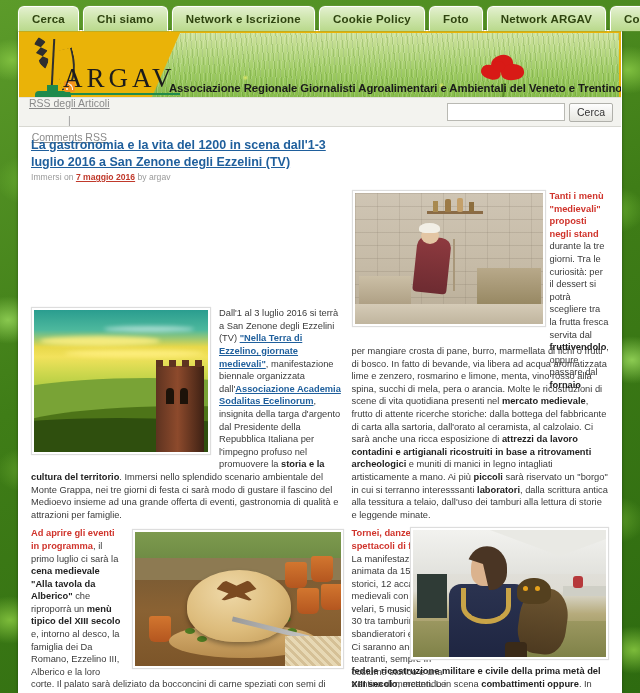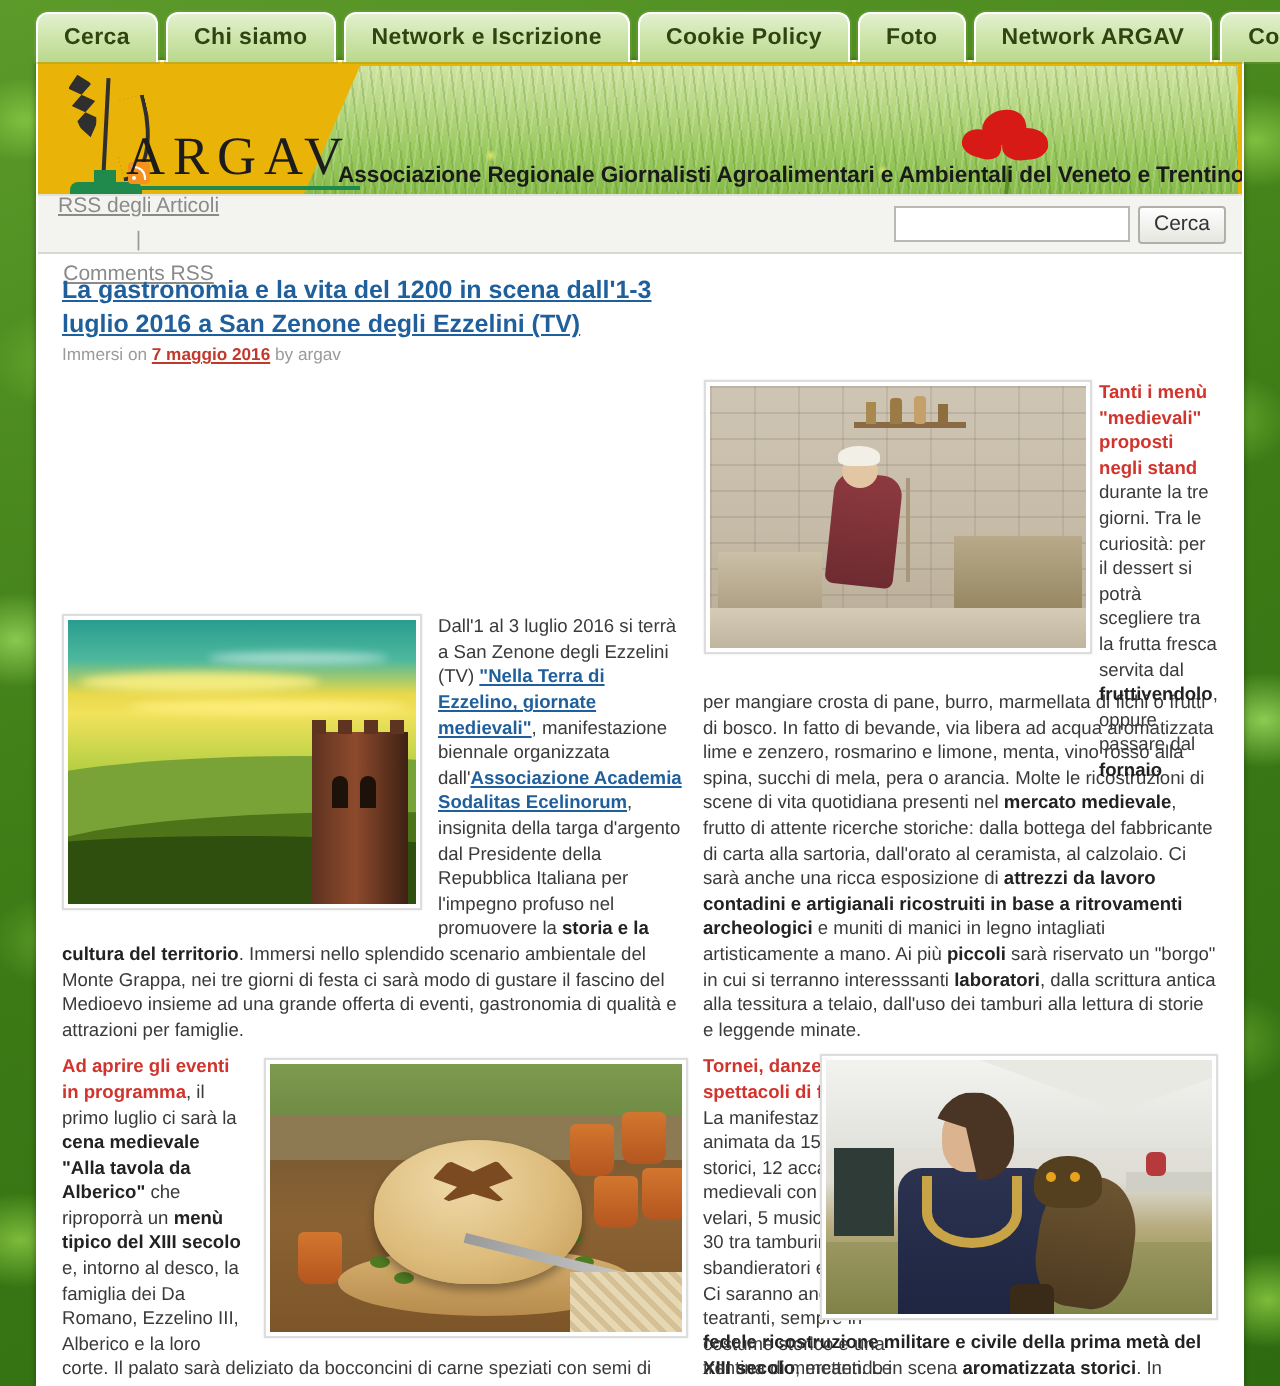--- a/index.html
+++ b/index.html
@@ -562,20 +562,20 @@
               <div class="owl-eye" style="left:110px; top:56px;"></div>
               <div class="owl-eye" style="left:122px; top:56px;"></div>
               <div style="position:absolute;left:92px;top:112px;width:22px;height:18px;background:#3a2a18;border-radius:4px;"></div>
             </div>
           </div>
           <div class="coltext" style="width:108px;">
             <span class="red">Tornei, danze e spettacoli di falconeria</span><span>. La manifestazione sarà animata da 15 gruppi storici, 12 accampamenti medievali con 29 tende e velari, 5 musici, 2 giullari, 30 tra tamburini, sbandieratori e chiarine. Ci saranno anche 25 teatranti, sempre in costume storico e una trentina di mercanti. Le compagnie proporranno una </span>
           </div>
         </div>
         <div class="coltext" style="margin-top:2px;">
-          <b>fedele ricostruzione militare e civile della prima metà del XIII secolo</b><span>, mettendo in scena </span><b>aromatizzata storici</b><span>. In programma, anche </span>
+          <b>fedele ricostruzione militare e civile della prima metà del XIII secolo</b><span>, mettendo in scena </span><b>combattimenti oppure</b><span>. In programma, anche </span>
         </div>
 
       </div>
     </div>
 
   </main>
 </div>
 
 </body></html>

